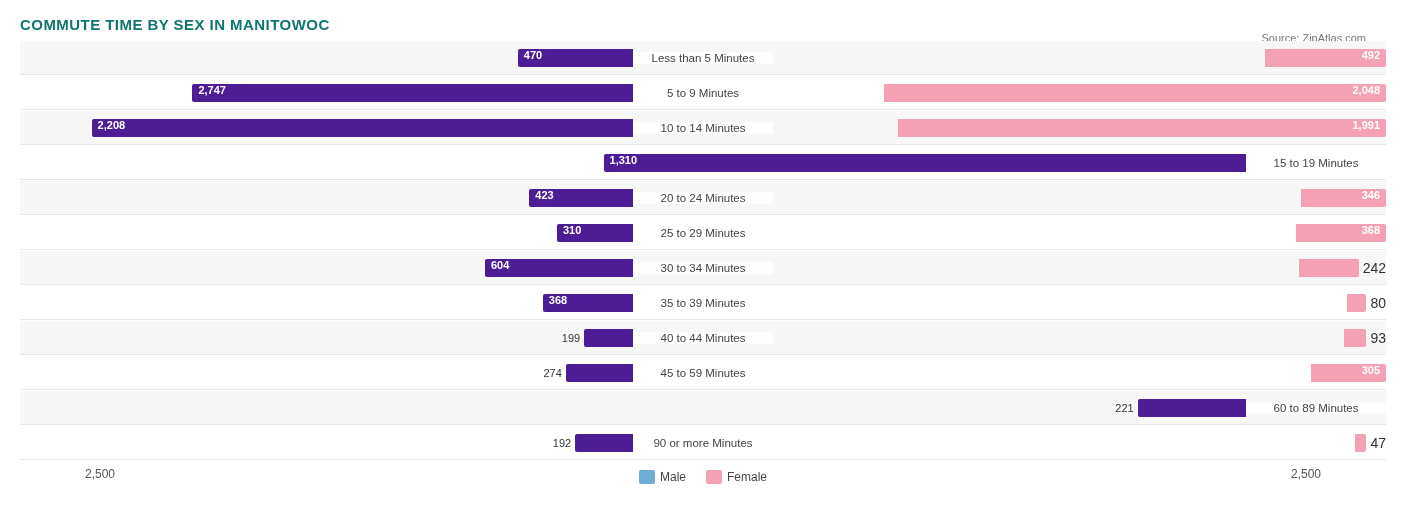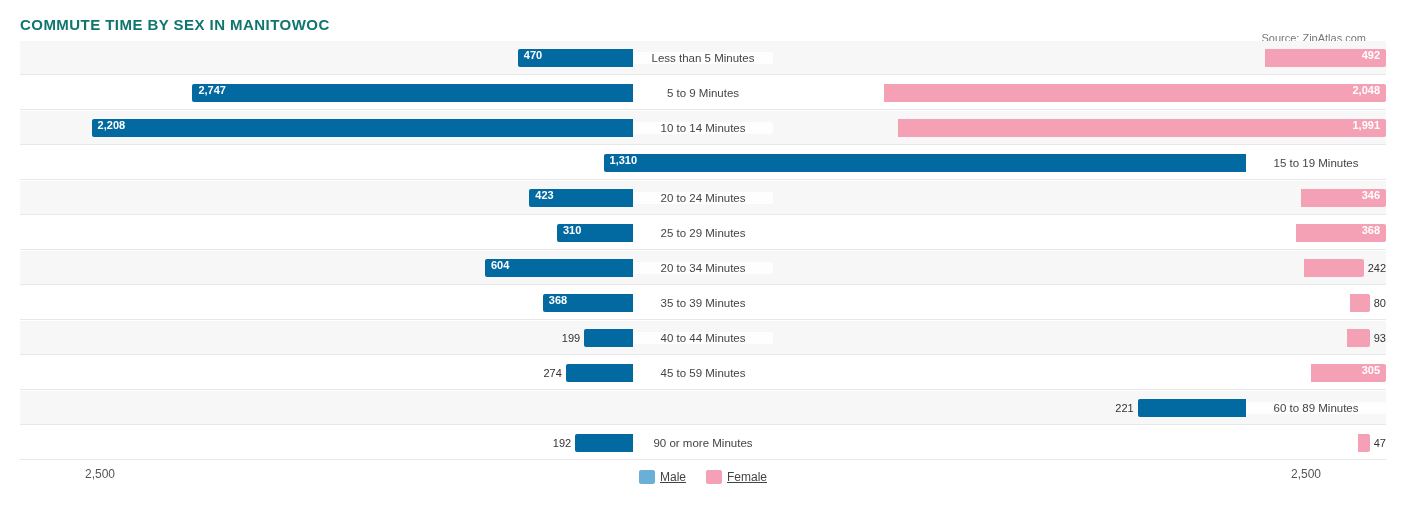--- a/index.html
+++ b/index.html
@@ -59,39 +59,39 @@
     .bar-right-wrap {
       display: flex;
       align-items: center;
       justify-content: flex-end;
       flex: 1;
       height: 22px;
       position: relative;
     }
     .bar-left {
       height: 18px;
-      background: #0369a1;
+      background: #4c1d95;
       border-radius: 2px 0 0 2px;
       position: relative;
     }
     .bar-right {
       height: 18px;
       background: #f4a0b5;
       border-radius: 0 2px 2px 0;
       position: relative;
     }
     .val-left {
       font-size: 11px;
       color: #333;
       margin-right: 4px;
       white-space: nowrap;
       flex-shrink: 0;
     }
     .val-right {
-      font-size: 11px;
+      font-size: 14px;
       color: #333;
       margin-left: 4px;
       white-space: nowrap;
       flex-shrink: 0;
     }
     
     .val-inside-left {
       font-size: 11px;
       color: #fff;
       font-weight: bold;
@@ -142,21 +142,20 @@
       justify-content: center;
       gap: 20px;
       margin-top: 6px;
       font-size: 12px;
       color: #444;
     }
     .legend-item {
       display: flex;
       align-items: center;
       gap: 5px;
-      text-decoration: underline;
     }
     .legend-swatch {
       width: 16px;
       height: 14px;
       border-radius: 2px;
     }
     .header-row {
       position: relative;
       margin-bottom: 4px;
     }
@@ -255,21 +254,21 @@
         </div>
     </div>
   </div>
     <div class="row">
     <div class="bars-col">
       <div class="bar-left-wrap">
           <div class="bar-left" style="width:24.16%; position:relative;">
       <span class="val-inside-left">604</span>
     </div>
         </div>
-      <div class="center-label">20 to 34 Minutes</div>
+      <div class="center-label">30 to 34 Minutes</div>
       <div class="bar-right-wrap">
       <div class="bar-right" style="width:9.68%;"></div>
       <span class="val-right">242</span>
     </div>
     </div>
   </div>
     <div class="row">
     <div class="bars-col">
       <div class="bar-left-wrap">
           <div class="bar-left" style="width:14.719999999999999%; position:relative;">

